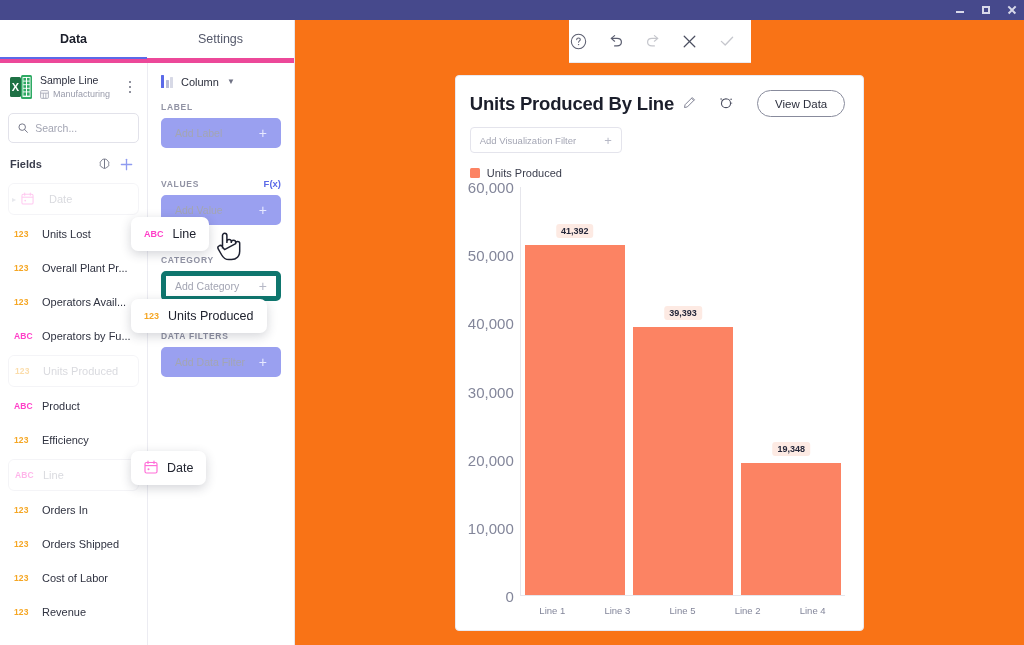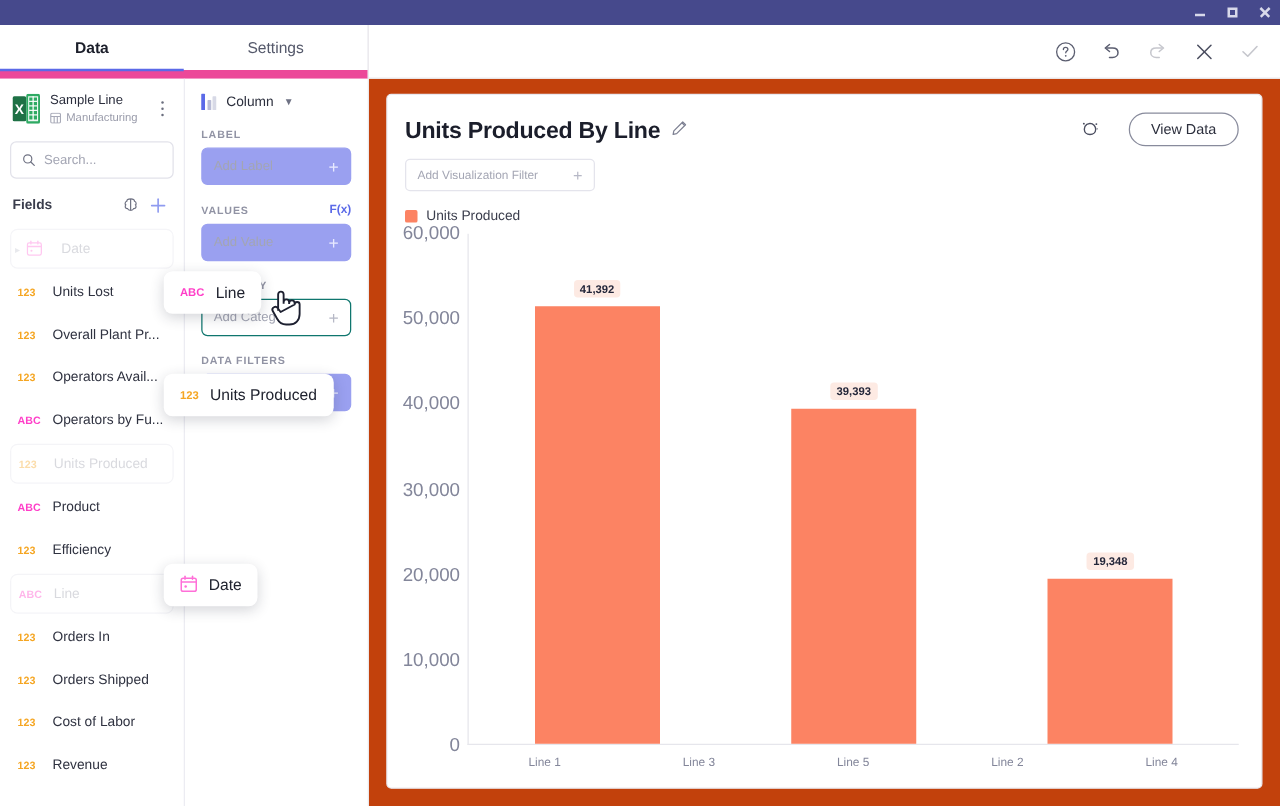--- a/index.html
+++ b/index.html
@@ -27,21 +27,21 @@
   .wbtn.cls i.a { transform: rotate(45deg); }
   .wbtn.cls i.b { transform: rotate(-45deg); }
 
   
   .shell { display: flex; height: 625px; width: 100%; }
 
   
   .leftwrap { width: 295px; height: 100%; display: flex; flex-direction: column;
               background: #fff; border-right: 1px solid #e6e6ec; position: relative; }
 
-  .tabs { height: 43px; display: flex; border-bottom: 7px solid #ec4899; flex: none; }
+  .tabs { height: 43px; display: flex; border-bottom: 5px solid #ec4899; flex: none; }
   .tab { flex: 1; display: flex; align-items: center; justify-content: center;
          font-size: 12.5px; color: #55596b; position: relative; cursor: pointer; }
   .tab.active { color: #1c1f2b; font-weight: bold; }
   .tab.active::after { content: ""; position: absolute; left: 0; right: 0; bottom: -1px;
                        height: 2.5px; background: #5b6ae8; }
 
   .panels { flex: 1; display: flex; min-height: 0; }
   .fieldspanel { width: 148px; border-right: 1px solid #ececf2; display: flex;
                  flex-direction: column; min-height: 0; background: #fff; }
 
@@ -95,38 +95,38 @@
   .barsicon { display: flex; align-items: flex-end; gap: 1.5px; height: 13px; }
   .barsicon i { width: 3px; display: block; border-radius: .5px; }
   .barsicon i:nth-child(1) { height: 13px; background: #5b6ae8; }
   .barsicon i:nth-child(2) { height: 8px; background: #b9bcd6; }
   .barsicon i:nth-child(3) { height: 11px; background: #d7d9e6; }
 
   .slotlabel { font-size: 8.5px; font-weight: bold; letter-spacing: .7px;
                color: #9193a4; margin-bottom: 6px; display: flex; align-items: center; }
   .slotlabel .fx { margin-left: auto; color: #5b6ae8; font-size: 9.5px;
                    letter-spacing: 0; cursor: pointer; }
-  .slot { height: 30px; border: 1px solid #0f766e; border-radius: 5px; display: flex;
+  .slot { height: 30px; border: 5px solid #0f766e; border-radius: 5px; display: flex;
           align-items: center; padding: 0 9px; font-size: 10.5px; color: #a3a5b3;
-          margin-bottom: 14px; cursor: pointer; }
+          margin-bottom: 30px; cursor: pointer; }
   .slot .plus { margin-left: auto; color: #b6b8c6; font-size: 14px; line-height: 1; }
   .slot.drop { background: #9aa0f0; border-color: #9aa0f0; }
   .slot.drop .plus { color: #e7e9ff; }
 
   
   .chip { position: absolute; background: #fff; border-radius: 7px; height: 34px;
           display: flex; align-items: center; gap: 9px; padding: 0 13px;
           box-shadow: 0 3px 11px rgba(35,38,60,.2); font-size: 12.5px;
           color: #20232f; white-space: nowrap; z-index: 40; }
   .chip .ftype { font-size: 9px; font-weight: bold; }
   .cursor-hand { position: absolute; z-index: 50; pointer-events: none; }
 
   
-  .canvaswrap { flex: 1; display: flex; flex-direction: column; background: #c2410c;
-                min-width: 0; }
+  .canvaswrap { flex: 1; display: flex; flex-direction: column; background: #f97316;
+                min-width: 0; align-items: center; }
   .topbar { height: 43px; background: #fff; display: flex; align-items: center;
             justify-content: flex-end; padding-right: 14px; gap: 17px;
             border-bottom: 1px solid #eaeaf0; flex: none; }
   .tbtn { width: 20px; height: 20px; display: flex; align-items: center;
           justify-content: center; cursor: pointer; }
   .tbtn.dim { opacity: .35; cursor: default; }
 
   .cardpad { flex: 1; padding: 12px 14px 14px 14px; min-height: 0; display: flex; }
   .card { flex: 1; background: #fff; border: 1px solid #e9e9f0; border-radius: 4px;
           padding: 14px 18px 10px 14px; display: flex; flex-direction: column;

